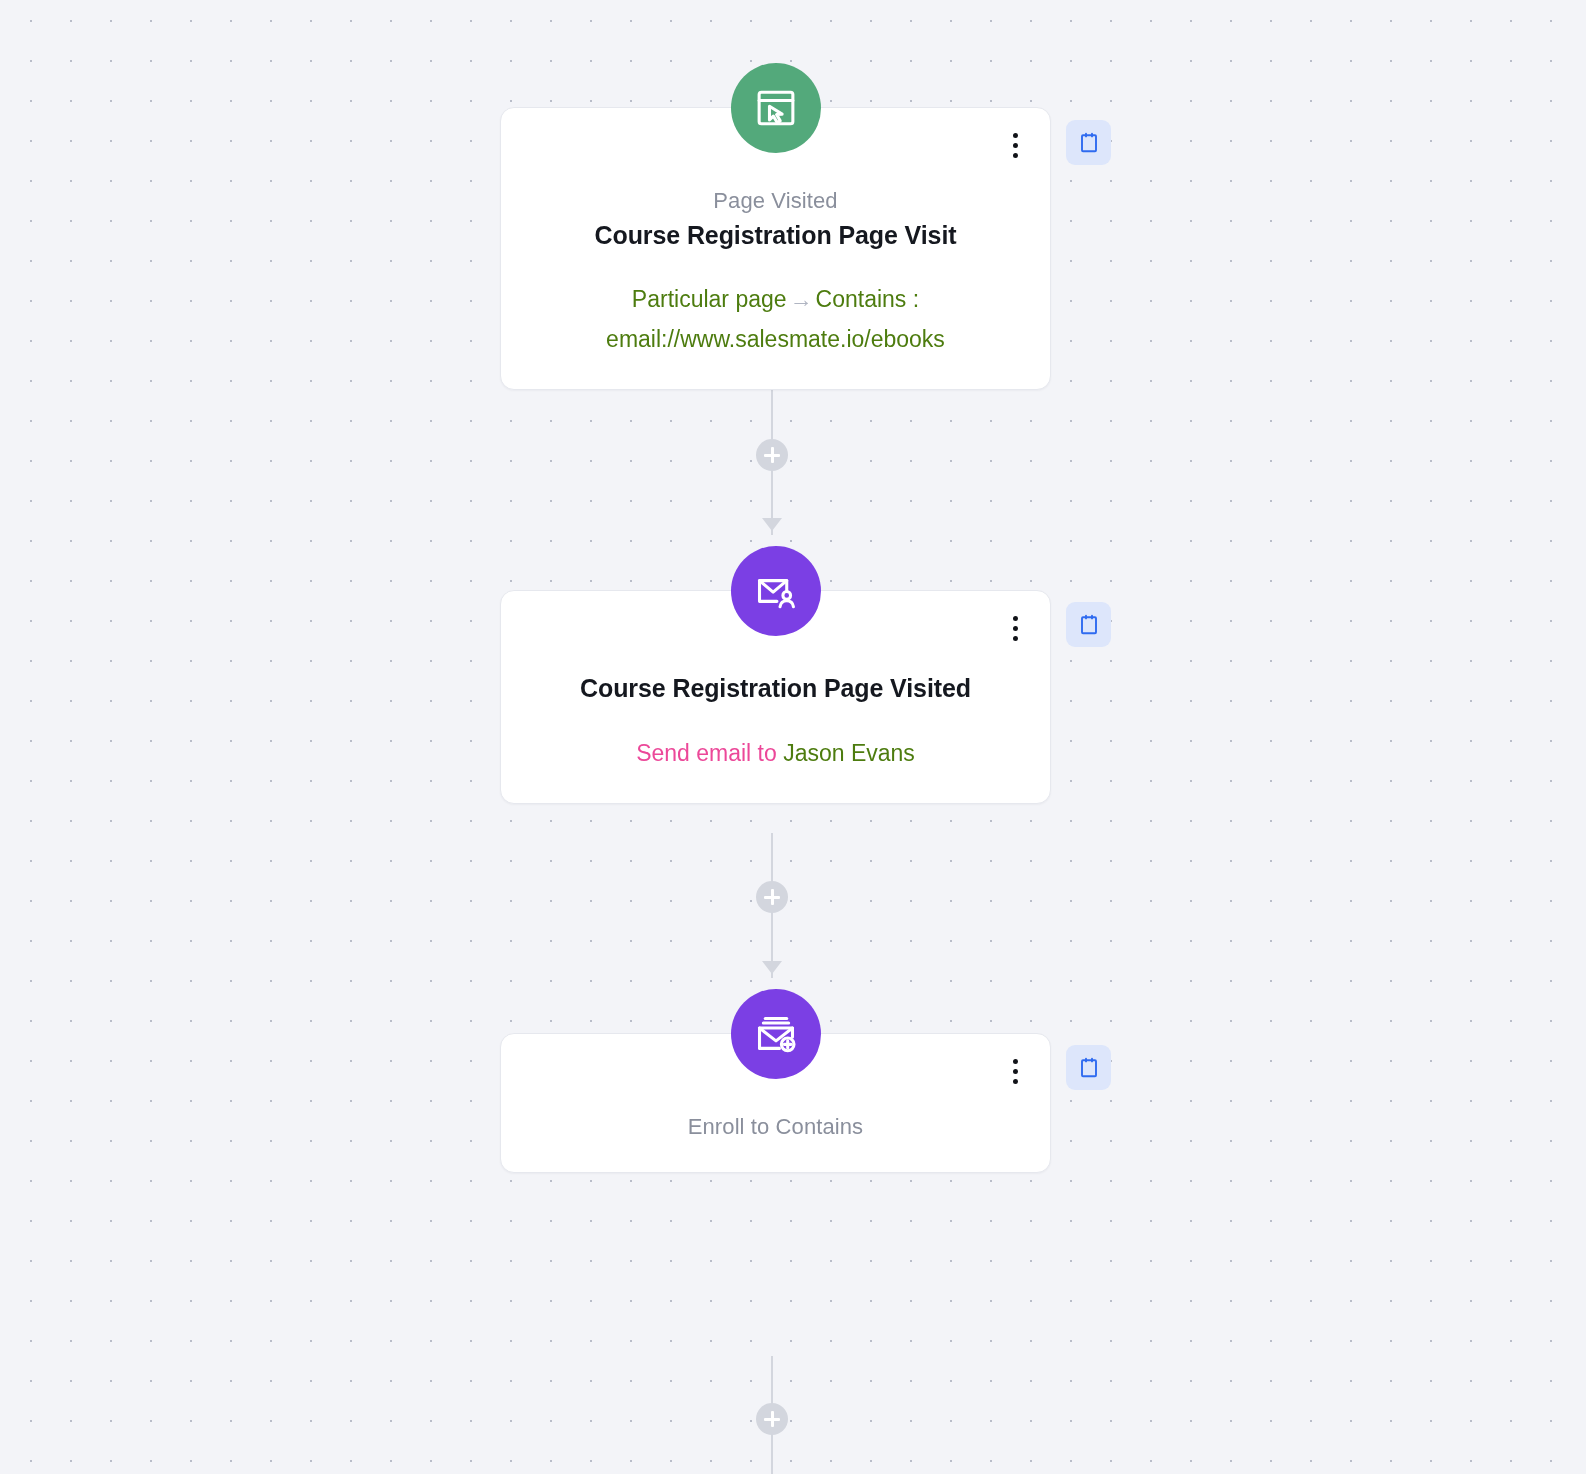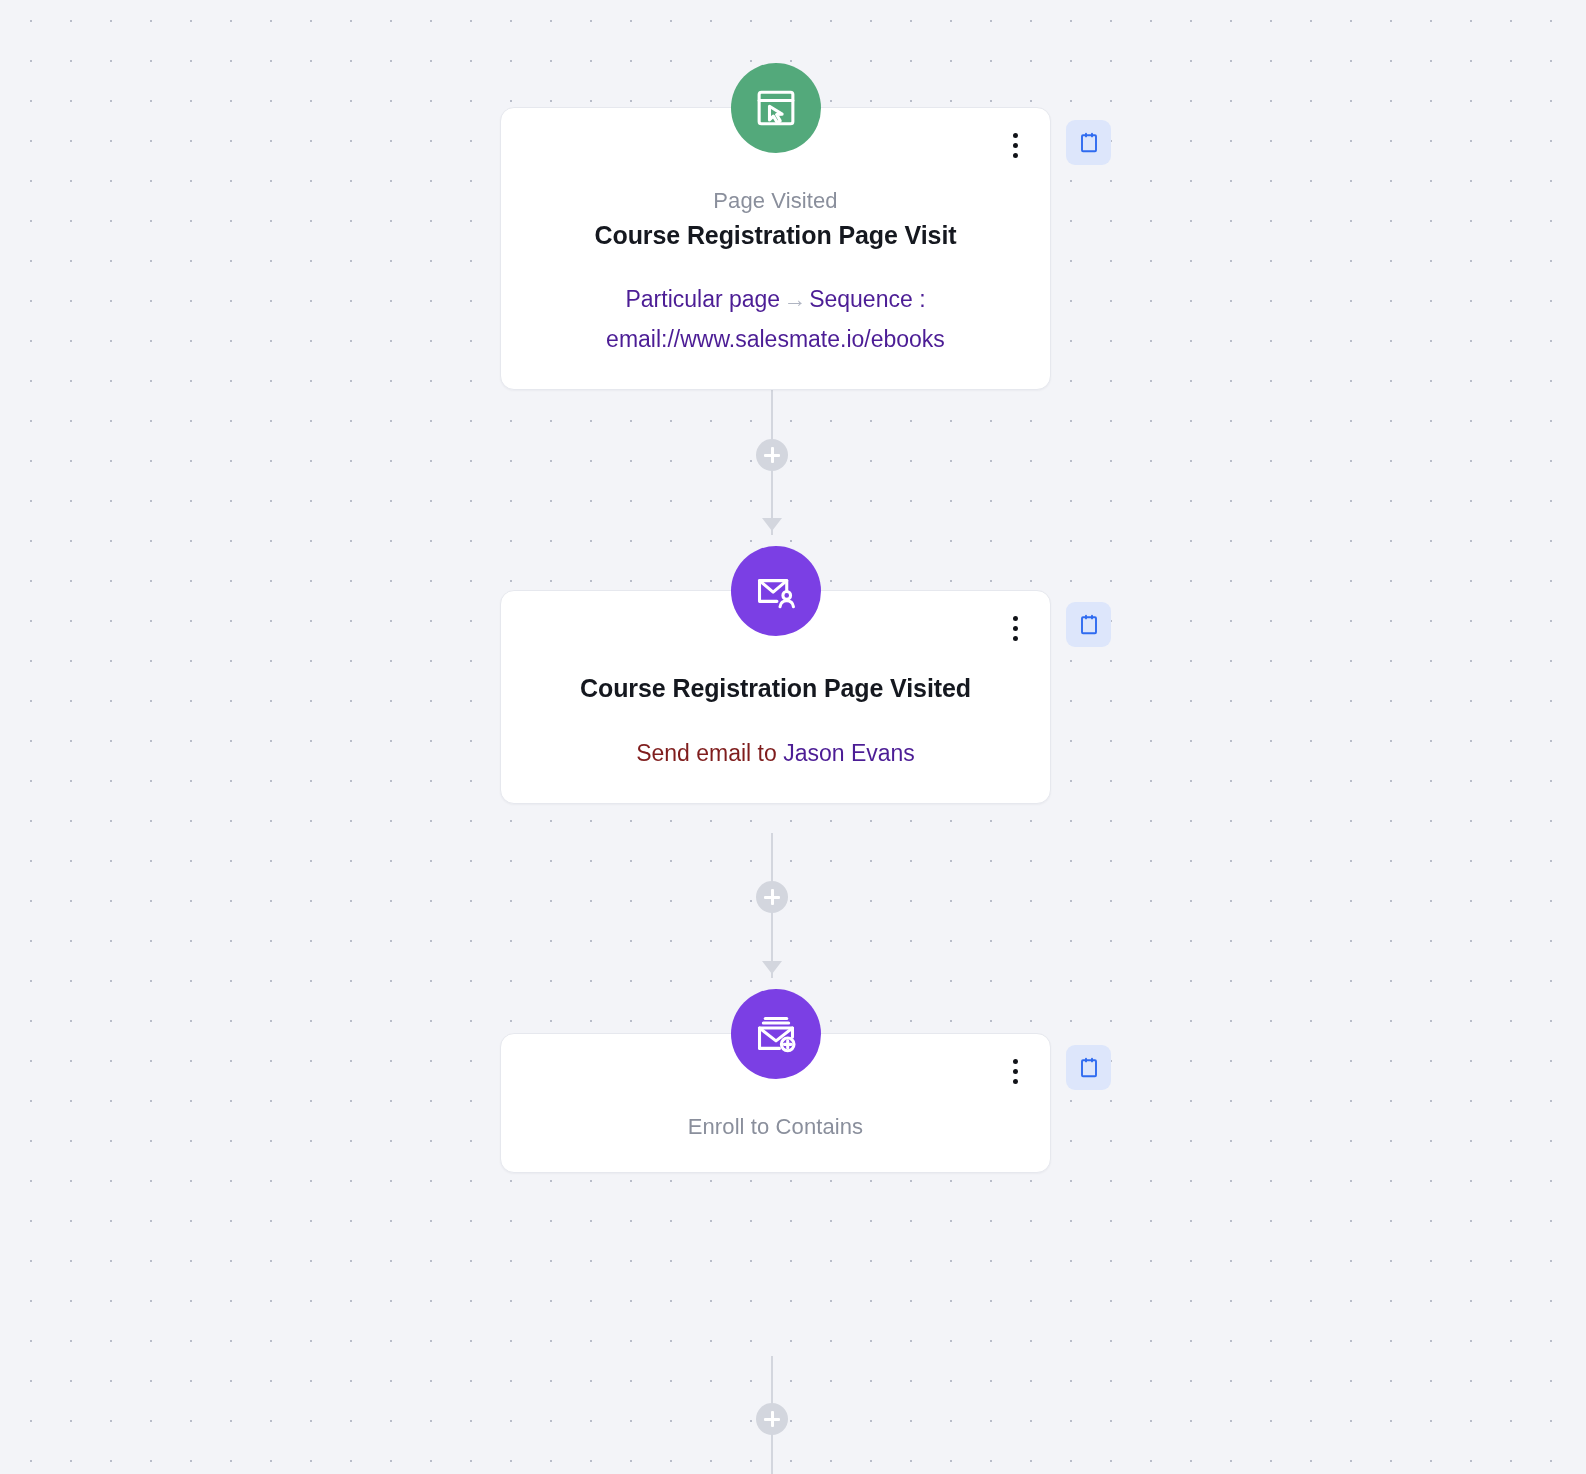--- a/index.html
+++ b/index.html
@@ -98,23 +98,23 @@
     letter-spacing: -0.1px;
   }
 
   .node-detail {
     font-size: 23px;
     line-height: 1.72;
     margin-top: 25px;
     color: #83889a;
     font-weight: 400;
   }
-  .node-detail .lk { color: #4c1d95; margin-top: 16px; }
+  .node-detail .lk { color: #4d7c0f; margin-top: 16px; }
   .node-detail .arw { color: #b0b5c2; font-size: 23px; padding: 0 3px; }
-  .node-detail .gy { color: #7f1d1d; }
+  .node-detail .gy { color: #ec4899; }
 
   
   .side-badge {
     position: absolute;
     width: 45px;
     height: 45px;
     border-radius: 9px;
     background: #dde6fb;
     display: flex;
     align-items: center;
@@ -194,21 +194,21 @@
     <div class="kebab">
       <span></span>
       <span></span>
       <span></span>
     </div>
 
     <div class="node-body">
       <div class="node-type">Page Visited</div>
       <div class="node-title">Course Registration Page Visit</div>
       <div class="node-detail">
-        <span class="lk">Particular page</span><span class="arw">→</span><span class="lk">Sequence :</span>
+        <span class="lk">Particular page</span><span class="arw">→</span><span class="lk">Contains :</span>
         <span class="lk">email://www.salesmate.io/ebooks</span>
       </div>
     </div>
   </div>
 
   <div class="side-badge" style="top:120px;">
     <svg width="24" height="24" viewBox="0 0 24 24" fill="none" stroke="#2f6bf0" stroke-width="1.9" stroke-linecap="round" stroke-linejoin="round">
       <rect x="5" y="4.2" width="14" height="16" rx="1"></rect>
       <line x1="9" y1="2.6" x2="9" y2="5.4"></line>
       <line x1="15" y1="2.6" x2="15" y2="5.4"></line>

